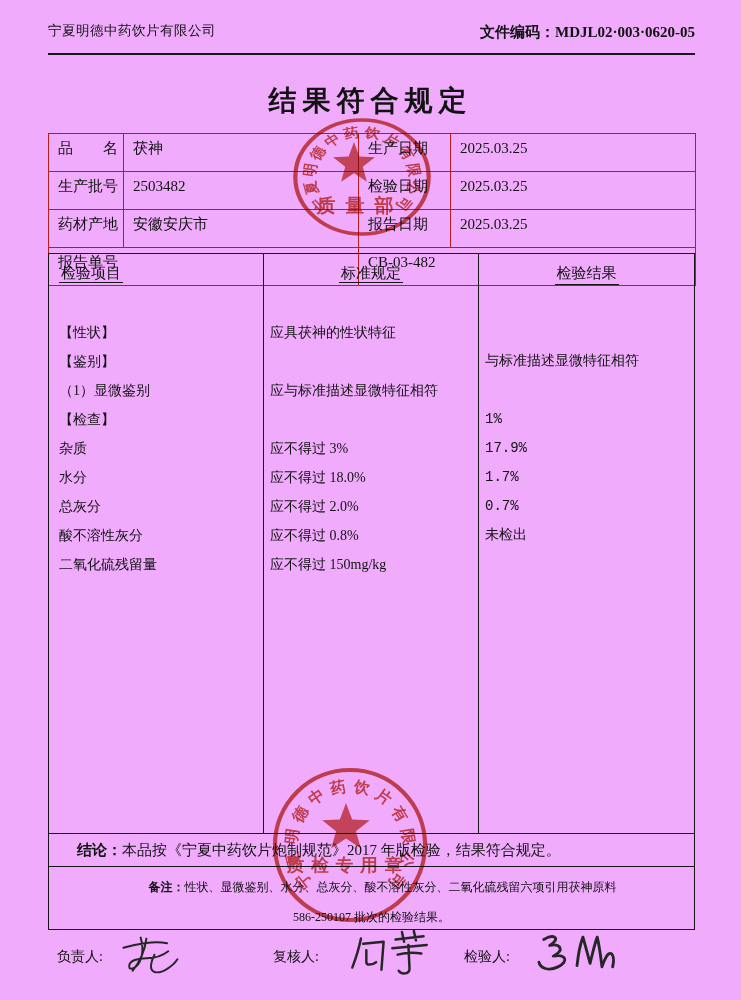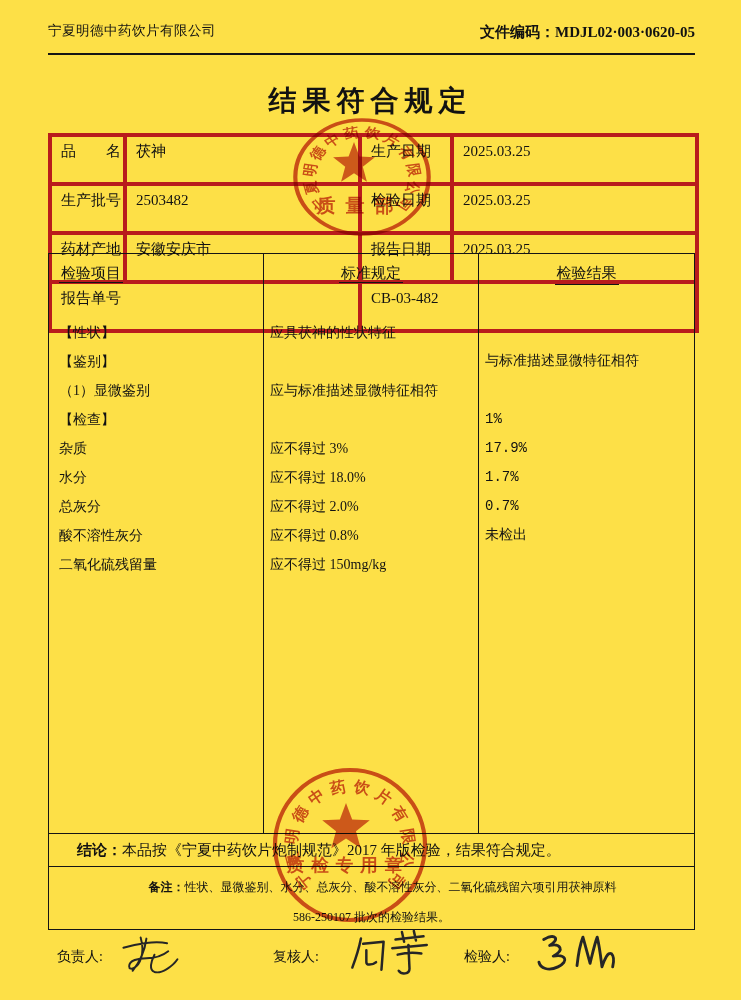--- a/index.html
+++ b/index.html
@@ -1,31 +1,31 @@
 <!DOCTYPE html>
 <html><head>
 <meta charset="utf-8">
 <style>
   html,body{margin:0;padding:0;background:#e8e8e8;}
   .page{
-    position:relative;width:741px;height:1000px;background:#fde047;
+    position:relative;width:741px;height:1000px;background:#f0abfc;
     font-family:"Liberation Serif","DejaVu Serif",serif;color:#121212;
     overflow:hidden;margin:0 auto;
   }
   
   .hdr-company{position:absolute;left:48px;top:22px;font-size:13.5px;letter-spacing:.5px;}
   .hdr-code{position:absolute;right:46px;top:23px;font-size:15px;font-weight:bold;}
   .hdr-rule{position:absolute;left:48px;top:53px;width:647px;height:2px;background:#151515;}
   
   .title{position:absolute;left:0;top:82px;width:100%;text-align:center;
          font-size:28px;font-weight:bold;letter-spacing:6px;}
   
   table.info{position:absolute;left:48px;top:133px;width:647px;border-collapse:collapse;
              font-size:15px;table-layout:fixed;}
-  table.info td{border:4px solid #b91c1c;height:29px;padding:0 0 16px 9px;white-space:nowrap;overflow:visible;margin-top:20px;}
+  table.info td{border:1px solid #b91c1c;height:29px;padding:0 0 8px 9px;white-space:nowrap;overflow:visible;margin-top:20px;}
   
   .main-table{position:absolute;left:48px;top:253px;width:647px;height:677px;
               border:1px solid #151515;box-sizing:border-box;}
   .mt-cols{display:flex;height:580px;border-bottom:1px solid #151515;box-sizing:border-box;}
   .mt-col{box-sizing:border-box;}
   .mt-col1{width:214px;}
   .mt-col2{width:215px;border-left:1px solid #151515;}
   .mt-col3{flex:1;border-left:1px solid #151515;font-family:Liberation Mono, monospace;}
   .mt-head{height:64px;padding-top:10px;box-sizing:border-box;font-size:15px;text-align:center;}
   .mt-col1 .mt-head{text-align:left;padding-left:10px;}

